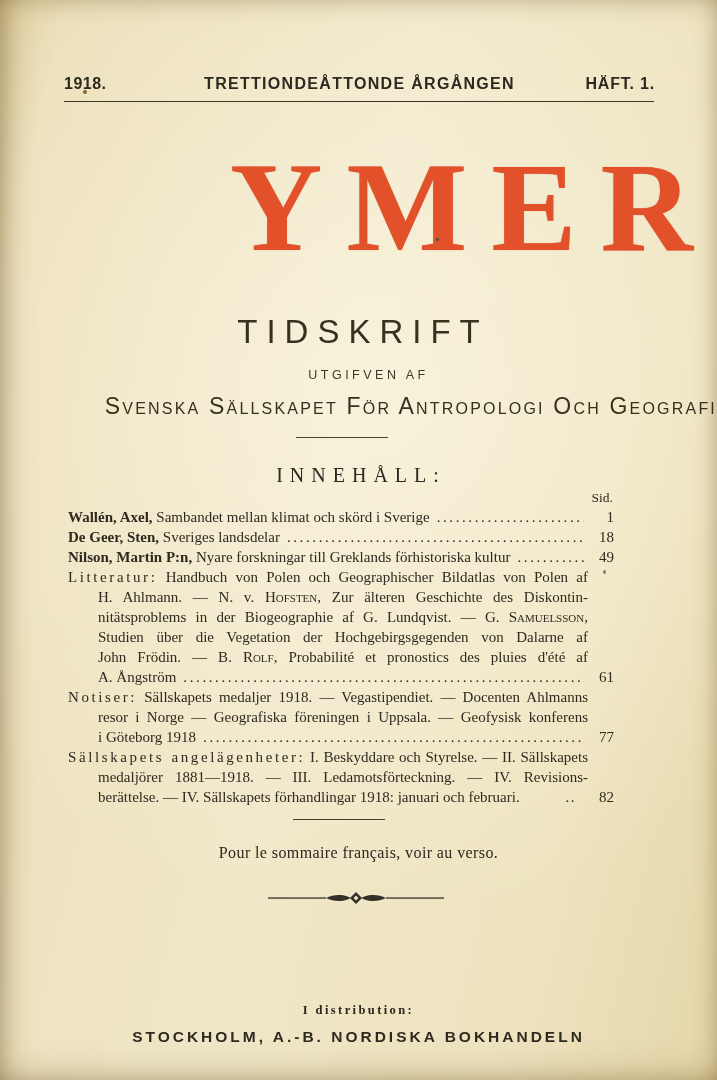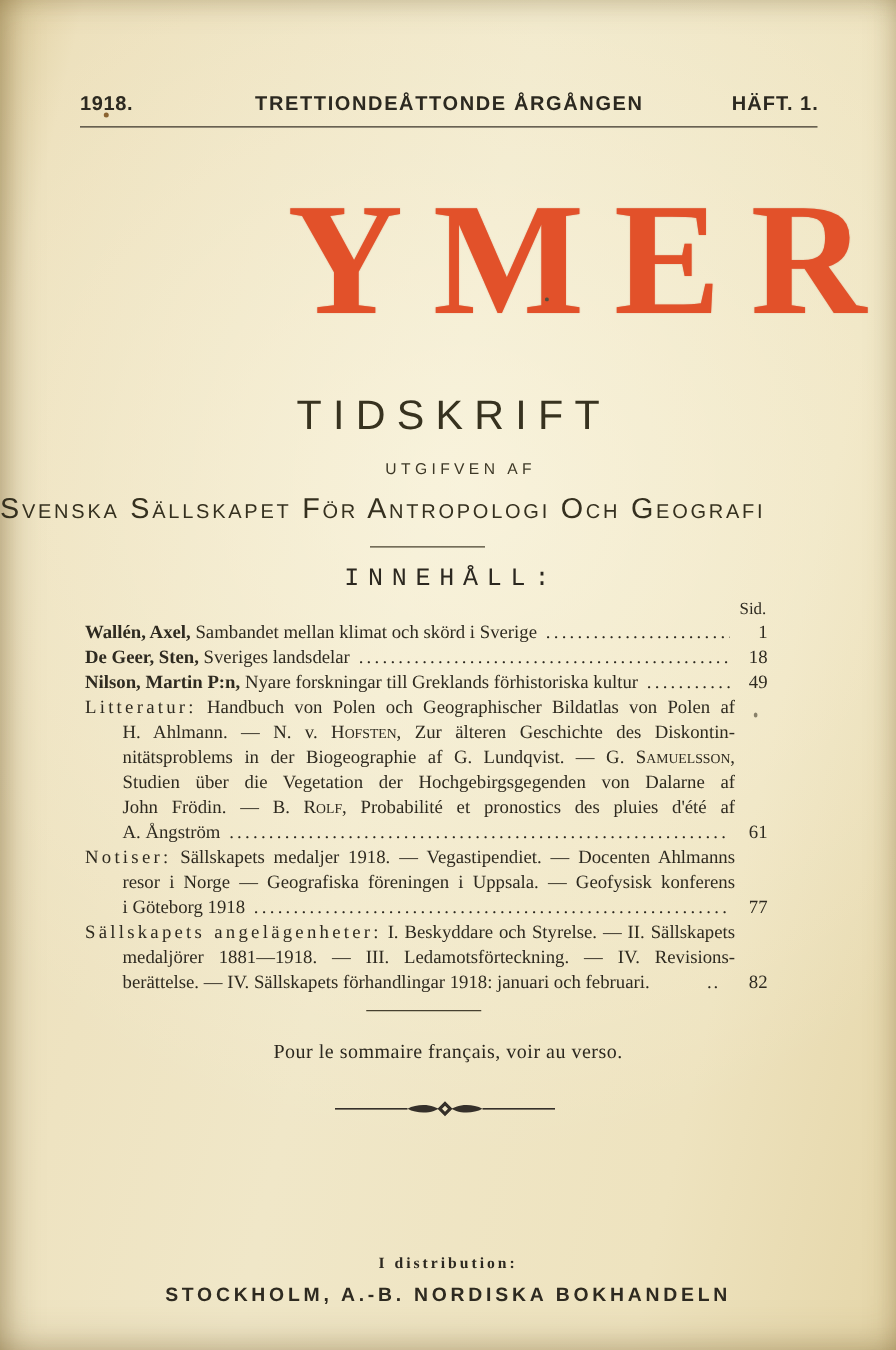--- a/index.html
+++ b/index.html
@@ -25,24 +25,24 @@
   .title{
     margin-top:38px;text-align:right;
     font-family:"Liberation Serif",serif;font-weight:700;
     font-size:128px;line-height:1.05;letter-spacing:24px;padding-left:24px;
     color:#e2512a;text-shadow:0 0 1px rgba(186,56,22,.45);
   }
   .subtitle{margin-top:40px;text-align:center;font-family:"Liberation Sans",sans-serif;
     font-weight:400;font-size:33px;line-height:1;letter-spacing:9px;padding-left:9px;color:#37321f;}
   .utgifven{margin-top:21px;text-align:center;font-family:"Liberation Sans",sans-serif;
     font-size:12.5px;line-height:1;letter-spacing:3.5px;padding-left:20px;color:#3d3826;}
-  .society{margin-top:14px;text-align:left;font-family:"Liberation Sans",sans-serif;
+  .society{margin-top:14px;text-align:right;font-family:"Liberation Sans",sans-serif;
     font-size:23px;line-height:1;letter-spacing:2.2px;font-variant:small-caps;color:#35301f;}
   .society-rule{border:0;border-top:1.5px solid #49422f;height:0;width:92px;margin:19px auto 0;position:relative;left:-17px;}
-  .innehall{margin-top:14px;text-align:center;font-size:20px;line-height:1.2;letter-spacing:7px;padding-left:5px;color:#2c2820;font-family:Liberation Mono, monospace;}
+  .innehall{margin-top:25px;text-align:center;font-size:20px;line-height:1.2;letter-spacing:7px;padding-left:5px;color:#2c2820;}
   .toc{margin:2px 0 0 68px;width:546px;font-size:15px;line-height:20px;color:#2e2a20;}
   .sid{text-align:right;font-size:13.5px;line-height:18px;padding-right:1px;}
   .toc-line{display:flex;align-items:flex-end;}
   .toc-line.indent{padding-left:30px;}
   .toc-text{white-space:nowrap;}
   .toc-text.fill{flex:1;white-space:normal;text-align:justify;text-align-last:justify;margin-right:26px;}
   .seg-bold{font-weight:700;}
   .seg-sc{font-variant:small-caps;}
   .seg-spaced{letter-spacing:2.6px;}
   .dots{flex:1;overflow:hidden;white-space:nowrap;margin:0 4px 0 7px;}

